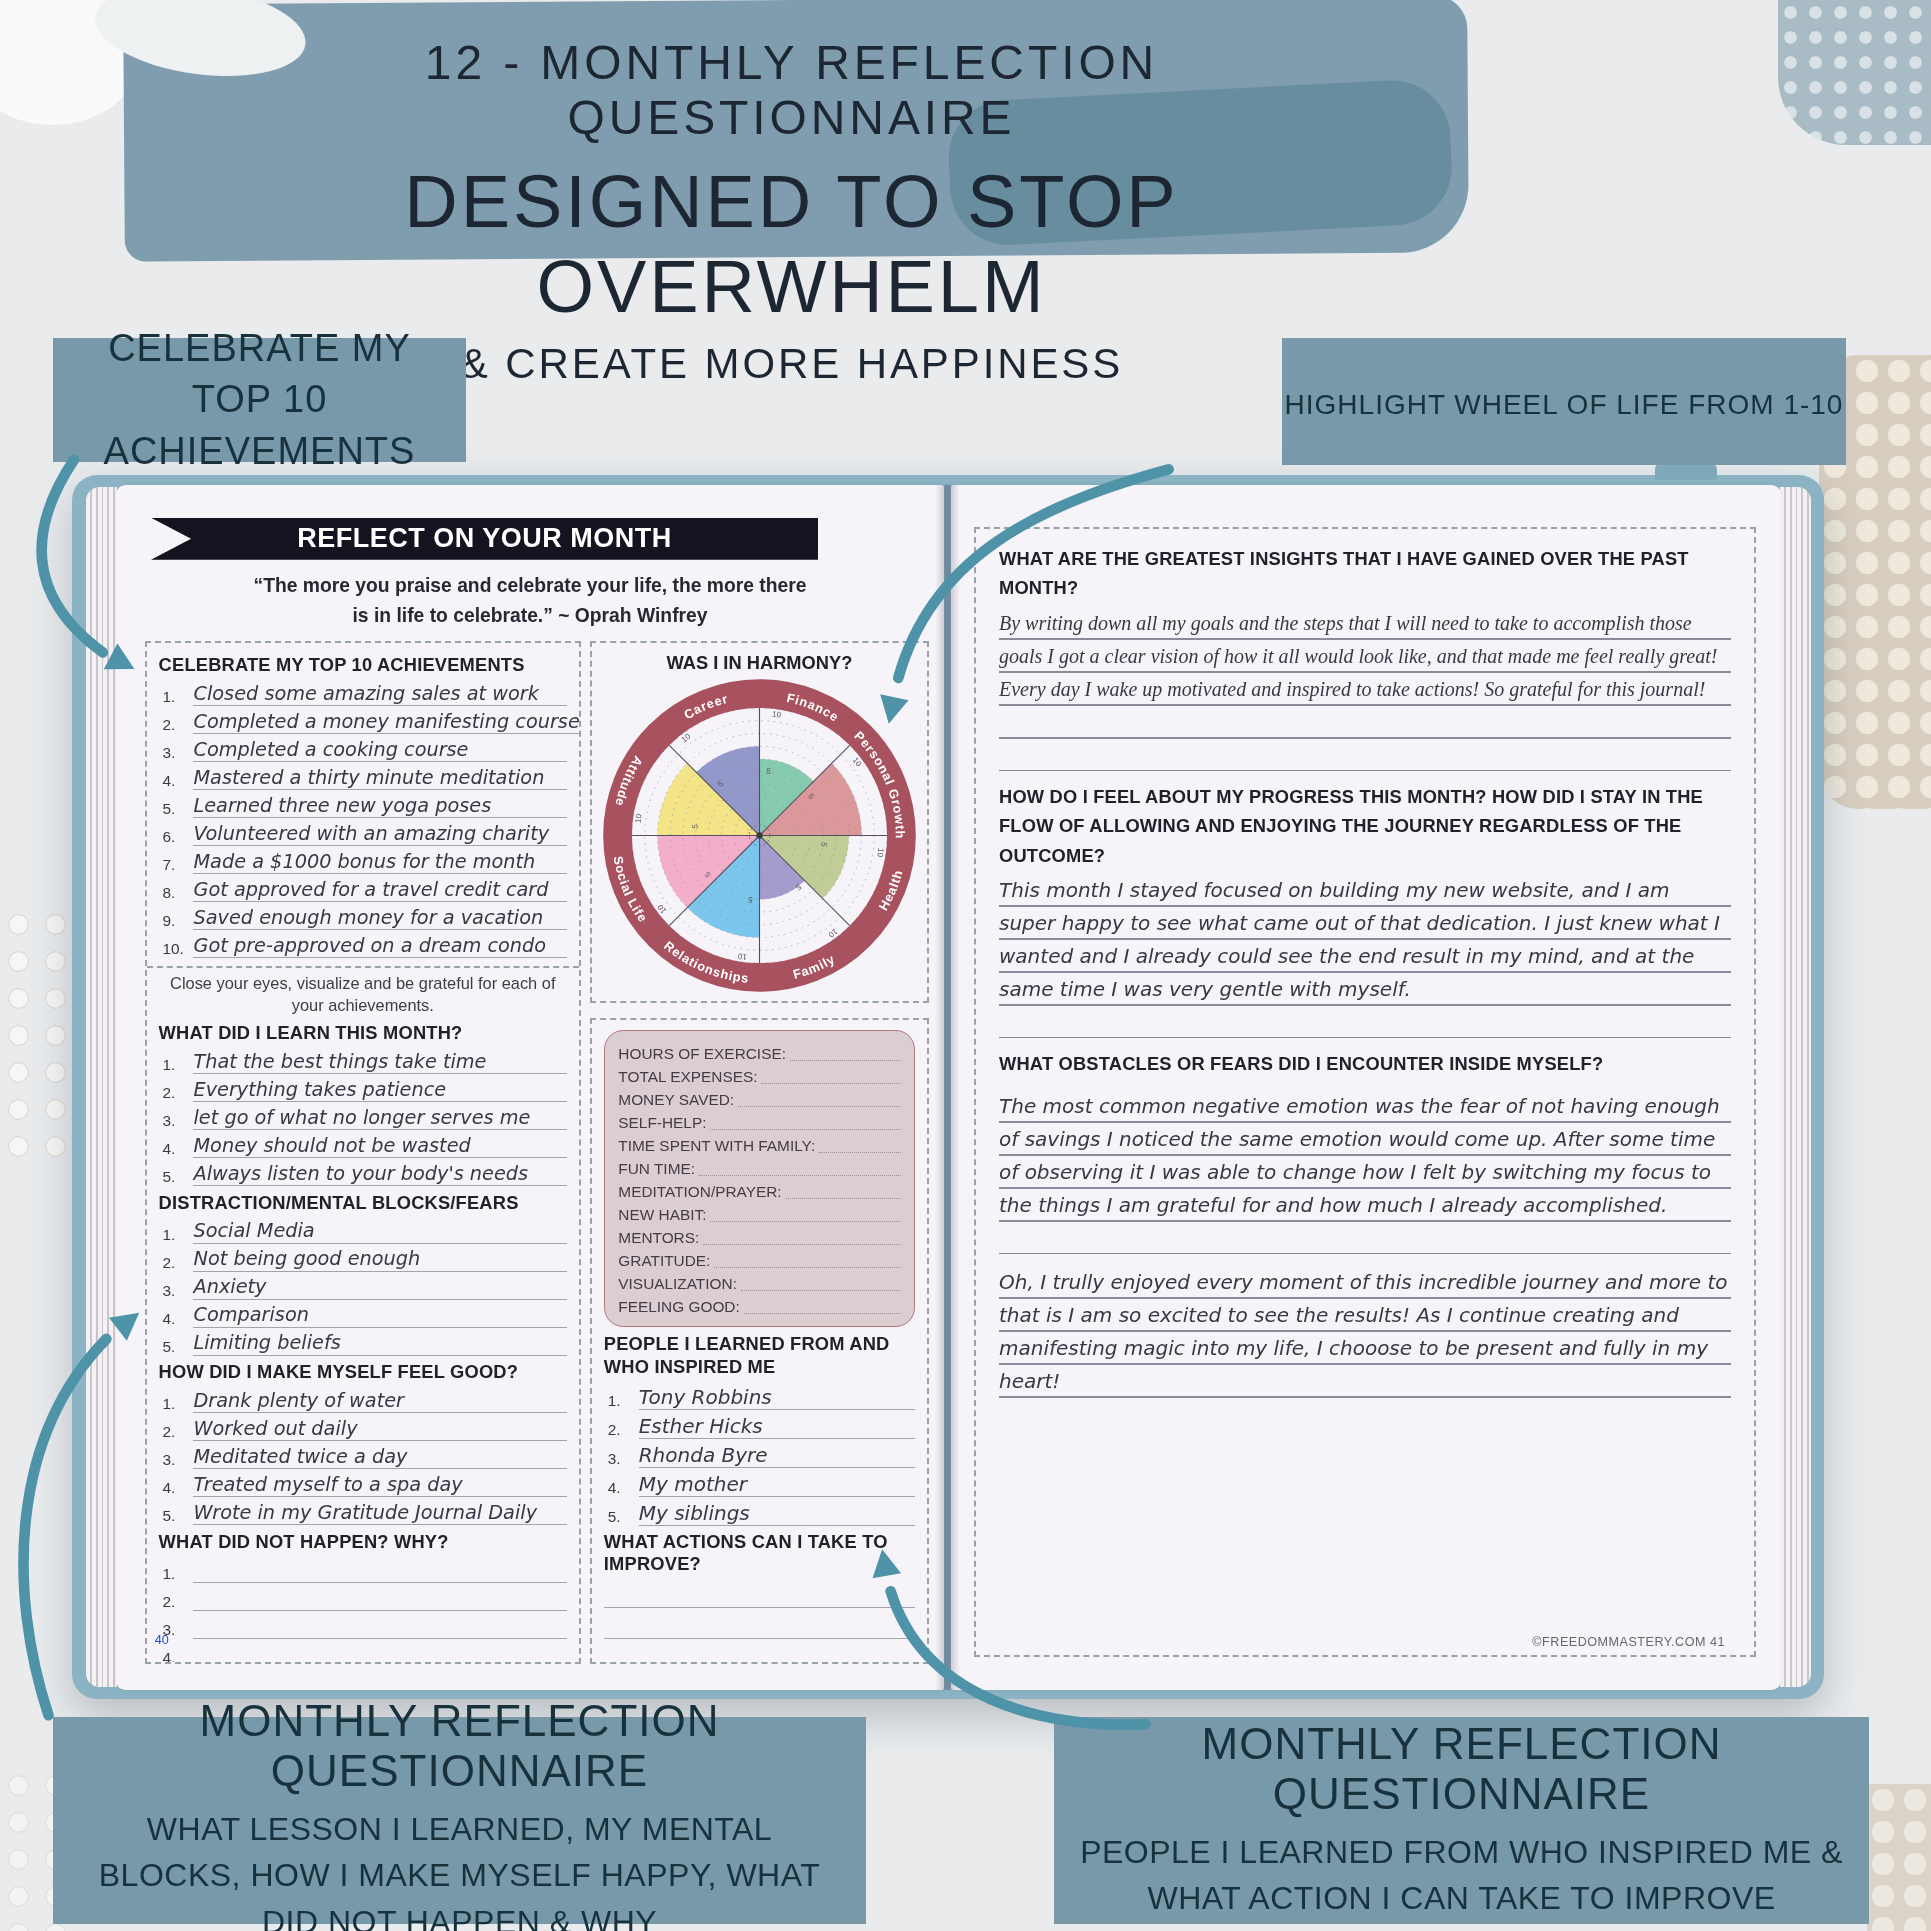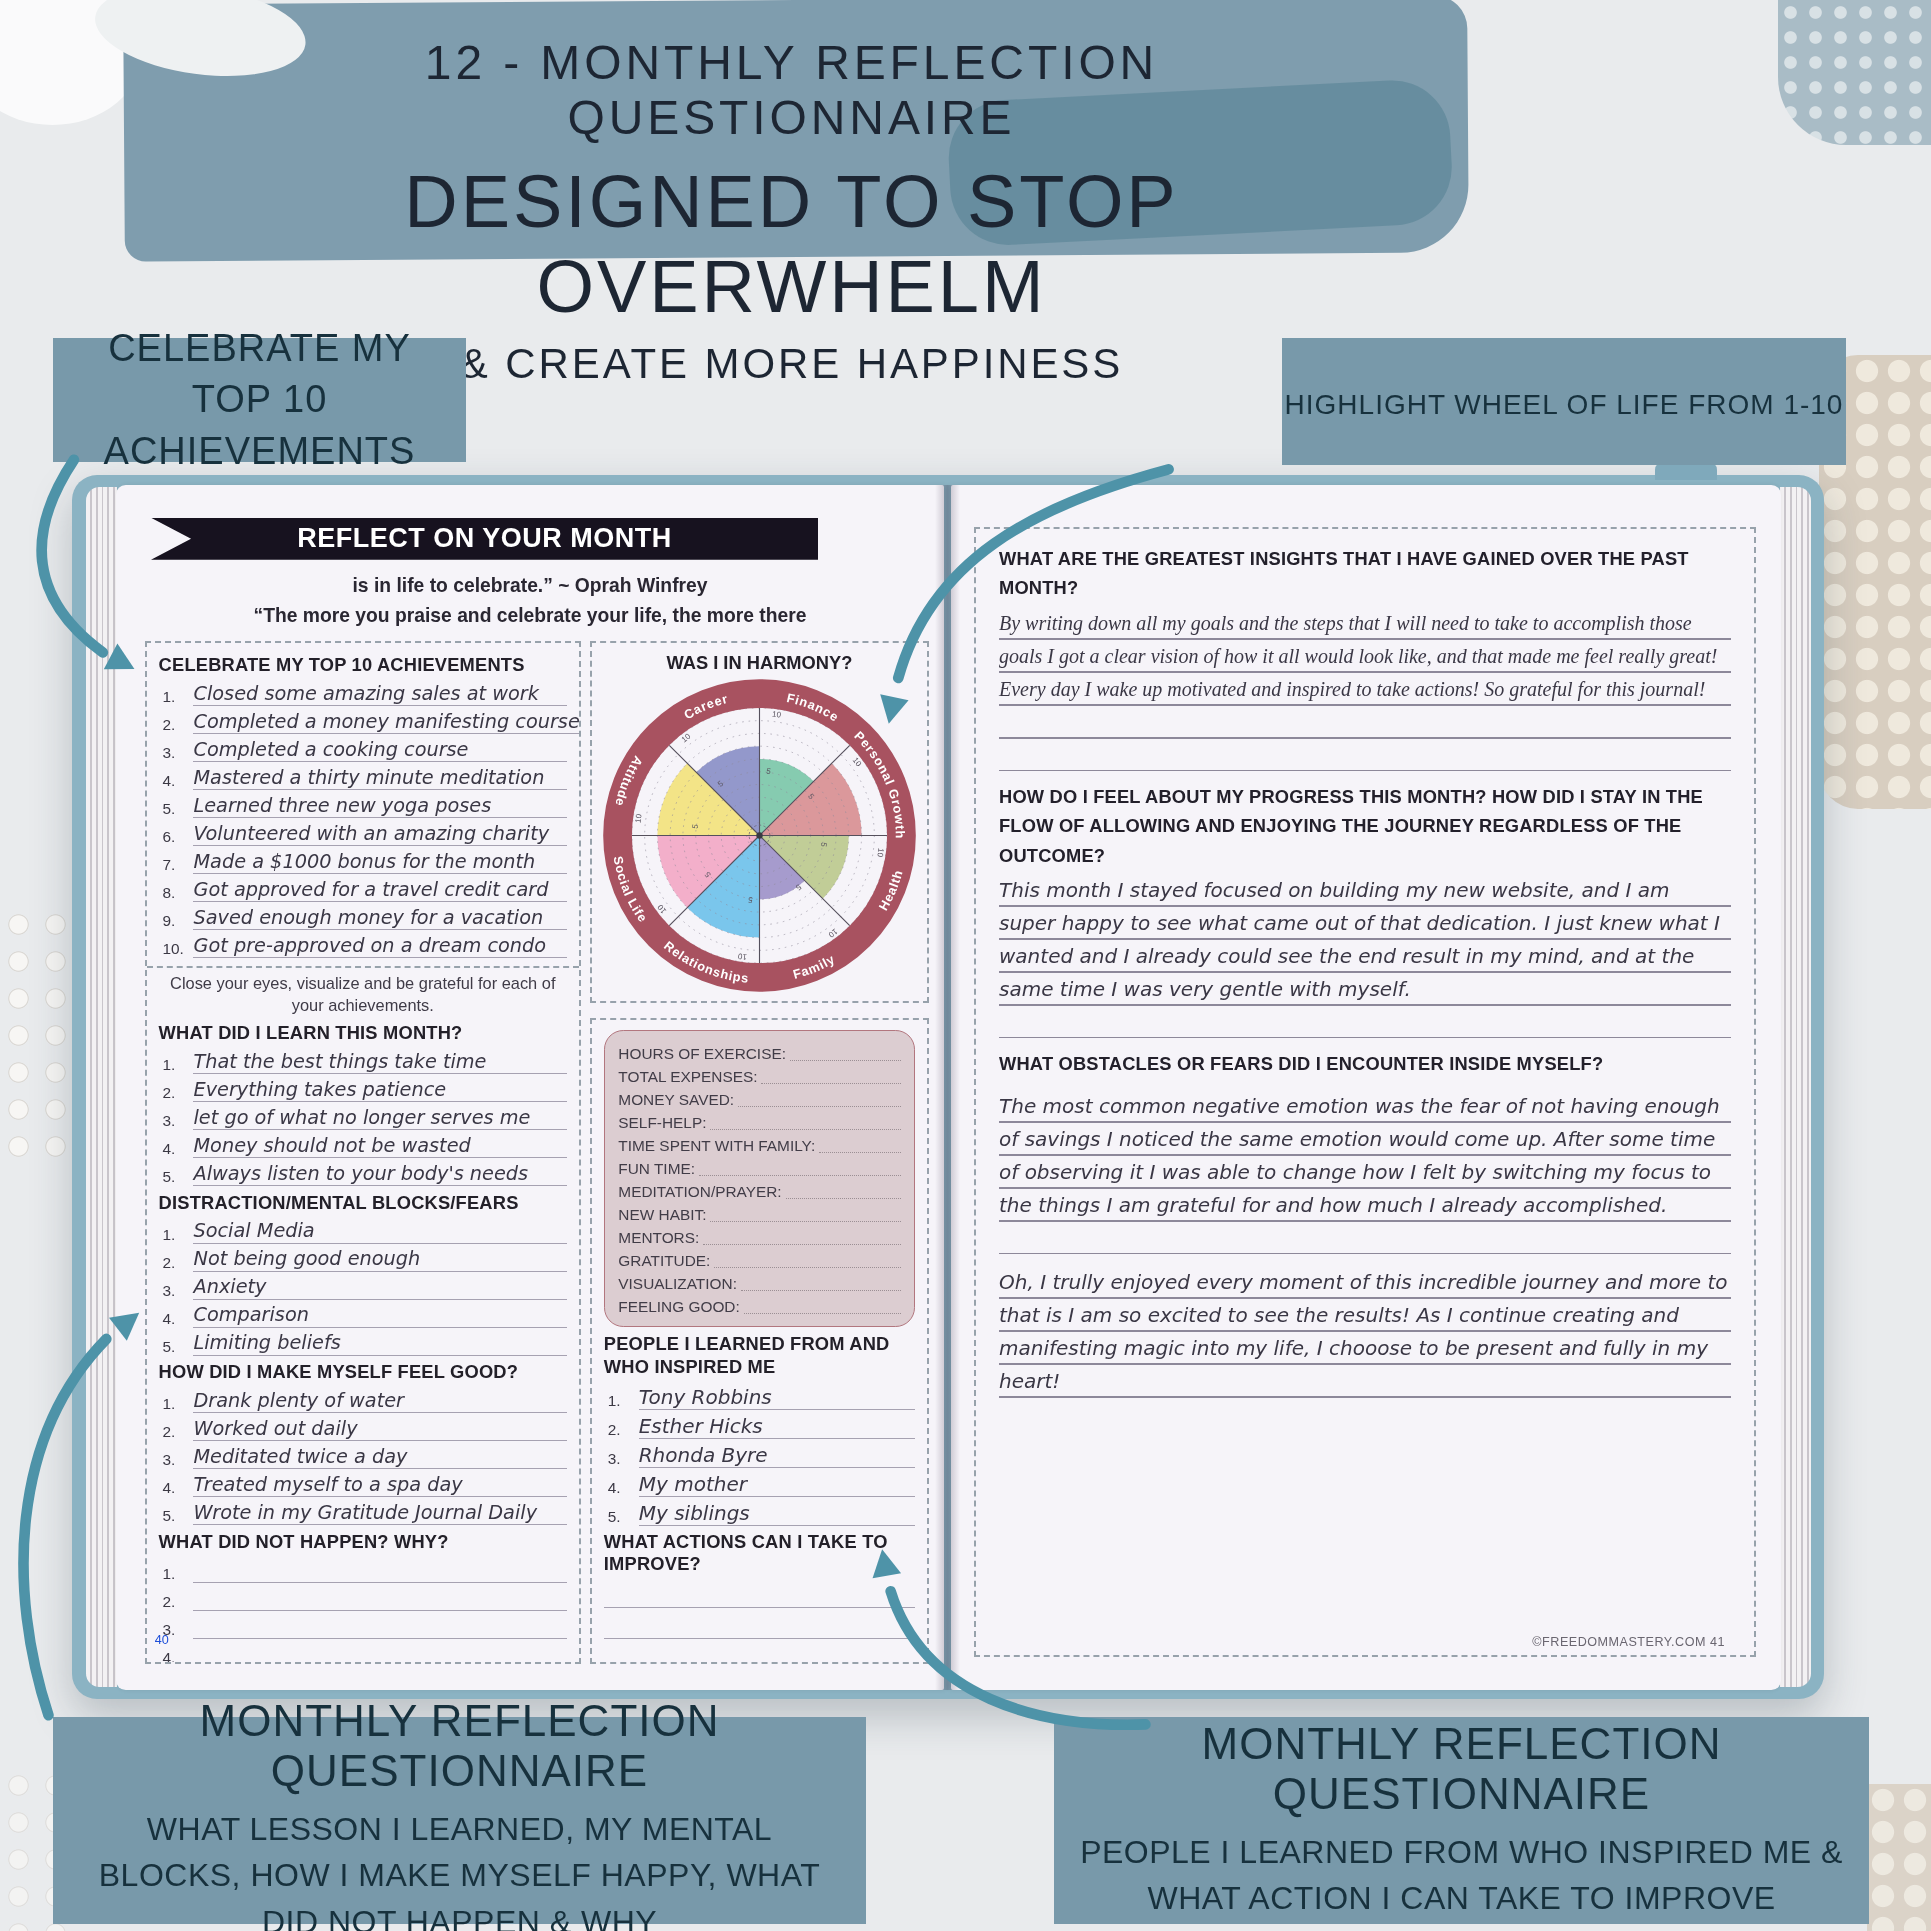--- a/index.html
+++ b/index.html
@@ -132,22 +132,22 @@
 </div>
 
 <div class="book">
   <div class="book-tab"></div>
   <div class="edge edge-l"></div>
   <div class="edge edge-r"></div>
 
   <div class="page page-l">
     <div class="banner">REFLECT ON YOUR MONTH</div>
     <div class="quote">
+      <div>“The more you praise and celebrate your life, the more there</div>
       <div>is in life to celebrate.” ~ Oprah Winfrey</div>
-      <div>“The more you praise and celebrate your life, the more there</div>
     </div>
     <div class="cols">
       <div class="dotbox col-left">
         <div class="sec-title">CELEBRATE MY TOP 10 ACHIEVEMENTS</div>
         <div>
             <div class="lrow">
               <span class="lnum">1.</span>
               <span class="ltext hand">Closed some amazing sales at work</span>
             </div>
             <div class="lrow">

